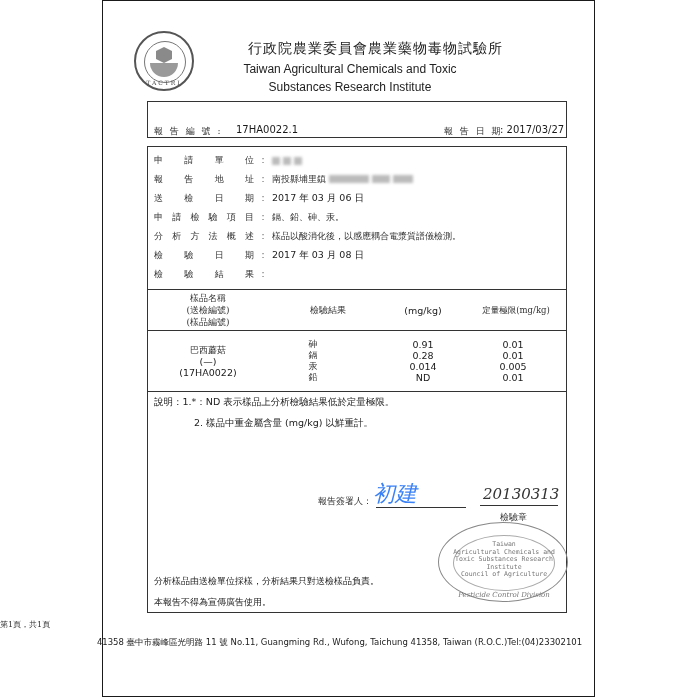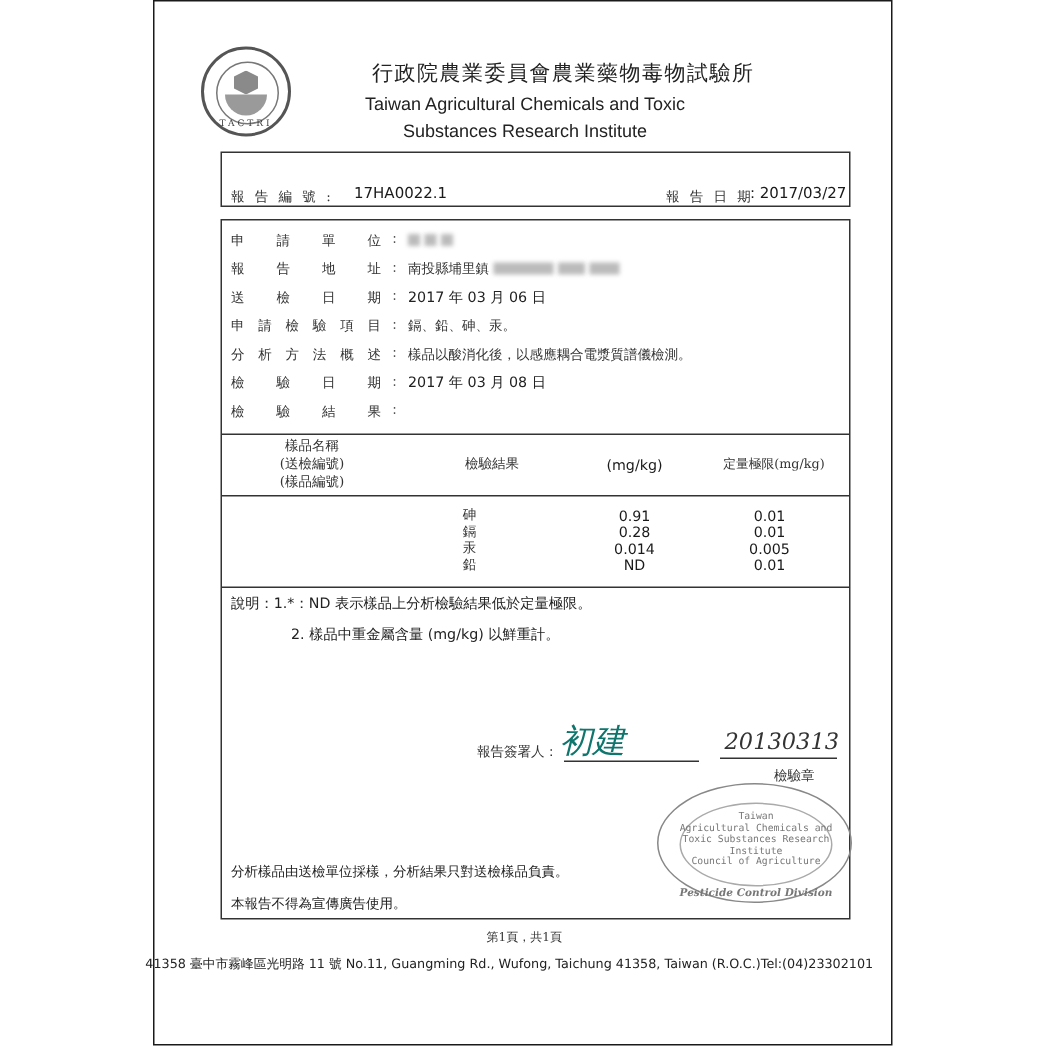--- a/index.html
+++ b/index.html
@@ -57,32 +57,32 @@
     }
     .field-row { position: absolute; left: 6px; height: 18px; display: flex; align-items: center; }
     .field-label { width: 100px; display: flex; justify-content: space-between; font-family: "DejaVu Serif", serif; font-size: 9px; color: #333; }
     .field-colon { width: 18px; text-align: center; font-size: 9px; color: #555; }
     .field-value { font-size: 9.5px; color: #222; }
     .blur { display: inline-block; height: 8px; background: #bbb; filter: blur(1.5px); vertical-align: middle; margin-right: 3px; }
     .hline { position: absolute; left: 0; right: 0; border-top: 1px solid #333; }
     .col { position: absolute; text-align: center; font-size: 9.5px; line-height: 11px; }
     .cn9 { font-family: "DejaVu Serif", serif; font-size: 9px; color: #333; }
     .note { position: absolute; font-size: 9.5px; color: #222; }
-    .footer-page { position: absolute; left: 0; width: 699px; top: 619px; text-align: center; font-size: 8px; font-family: "DejaVu Serif", serif; color: #333; }
+    .footer-page { position: absolute; left: 0; width: 699px; top: 619px; text-align: left; font-size: 8px; font-family: "DejaVu Serif", serif; color: #333; }
     .footer-addr { position: absolute; left: 0; width: 679px; top: 637px; text-align: center; font-size: 8.5px; color: #222; }
     .stamp {
       position: absolute; left: 438px; top: 522px; width: 130px; height: 80px; border-radius: 50%;
       border: 1.5px solid #888; box-sizing: border-box; color: #666;
     }
     .stamp-inner {
       position: absolute; left: 14px; top: 12px; width: 100px; height: 54px; border-radius: 50%;
       border: 1px solid #aaa;
     }
     .stamp-text { position: absolute; left: 0; width: 130px; top: 18px; text-align: center; font-size: 6.5px; line-height: 7.5px; color: #777; font-family: "DejaVu Sans Mono", monospace; }
-    .stamp-ring { position: absolute; left: 0; width: 130px; bottom: 2px; text-align: center; font-size: 7px; color: #777; font-style: italic; font-family: "DejaVu Serif", serif; font-weight: bold; }
+    .stamp-ring { position: absolute; left: 0; width: 130px; bottom: 2px; text-align: center; font-size: 7px; color: #777; font-style: italic; font-family: "DejaVu Serif", serif; }
   </style>
 </head>
 <body>
 
 <div class="page"></div>
 
 <div class="logo">
   <div class="inner"></div>
   <div class="hex"></div>
   <div class="bowl"></div>
@@ -191,20 +191,25 @@
   <div class="col cn9" style="left:10px; width:100px; top:145px; line-height:12px;">
     <div>樣品名稱</div>
     <div>(送檢編號)</div>
     <div>(樣品編號)</div>
   </div>
   <div class="col cn9" style="left:130px; width:100px; top:158px;">檢驗結果</div>
   <div class="col" style="left:240px; width:70px; top:158px;">(mg/kg)</div>
   <div class="col cn9" style="left:318px; width:100px; top:158px; font-size:8.5px;">定量極限(mg/kg)</div>
   <div class="hline" style="top:183px;"></div>
 
+  <div class="col" style="left:10px; width:100px; top:198px;">
+    <div class="cn9">巴西蘑菇</div>
+    <div>(—)</div>
+    <div>(17HA0022)</div>
+  </div>
 
   <div class="col cn9" style="left:150px; width:30px; top:192px;">
     <div>砷</div>
     <div>鎘</div>
     <div>汞</div>
     <div>鉛</div>
   </div>
   <div class="col" style="left:240px; width:70px; top:192px;">
     <div>0.91</div>
     <div>0.28</div>
@@ -216,25 +221,25 @@
     <div>0.01</div>
     <div>0.005</div>
     <div>0.01</div>
   </div>
   <div class="hline" style="top:244px;"></div>
 
   <div class="note" style="left:6px; top:249px;">說明：1.*：ND 表示樣品上分析檢驗結果低於定量極限。</div>
   <div class="note" style="left:46px; top:270px;">2. 樣品中重金屬含量 (mg/kg) 以鮮重計。</div>
 
   <div class="abs cn9" style="left:170px; top:348px;">報告簽署人：</div>
-  <div class="abs" style="left:225px; top:332px; font-size:22px; font-style:italic; font-family:'DejaVu Serif', serif; color:#0f766e;">初建</div>
+  <div class="abs" style="left:225px; top:332px; font-size:22px; font-style:italic; font-family:'DejaVu Serif', serif; color:#3b82f6;">初建</div>
   <div class="abs" style="left:228px; top:360px; width:90px; border-top:1px solid #333;"></div>
   <div class="abs" style="left:335px; top:338px; font-size:15px; font-style:italic; font-family:'DejaVu Serif', serif; color:#333;">20130313</div>
   <div class="abs" style="left:332px; top:358px; width:78px; border-top:1px solid #333;"></div>
-  <div class="abs cn9" style="left:352px; top:364px;margin-left:16px;">檢驗章</div>
+  <div class="abs cn9" style="left:352px; top:364px;">檢驗章</div>
 
   <div class="note cn9" style="left:6px; top:428px; font-size:9px;">分析樣品由送檢單位採樣，分析結果只對送檢樣品負責。</div>
   <div class="note cn9" style="left:6px; top:449px; font-size:9px;">本報告不得為宣傳廣告使用。</div>
 </div>
 
 <div class="stamp">
   <div class="stamp-inner"></div>
   <div class="stamp-text">
     <div>Taiwan</div>
     <div>Agricultural Chemicals and</div>

